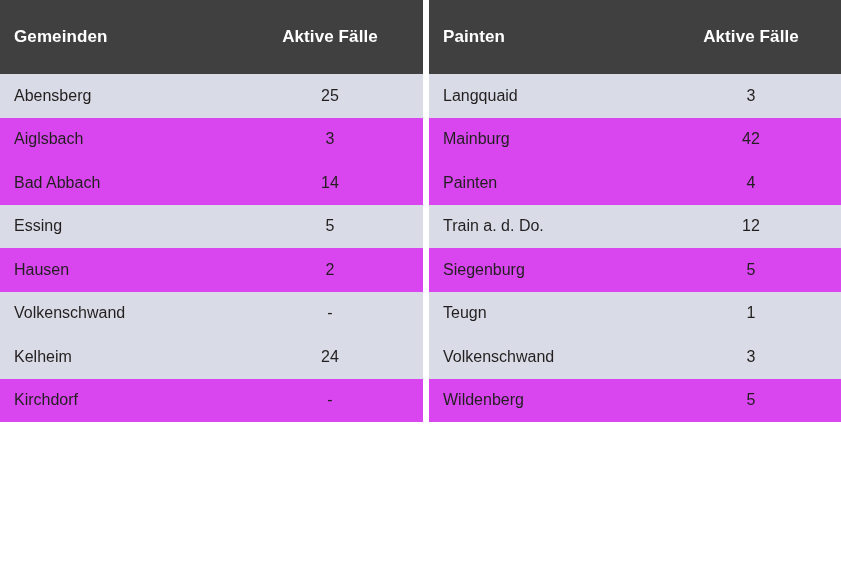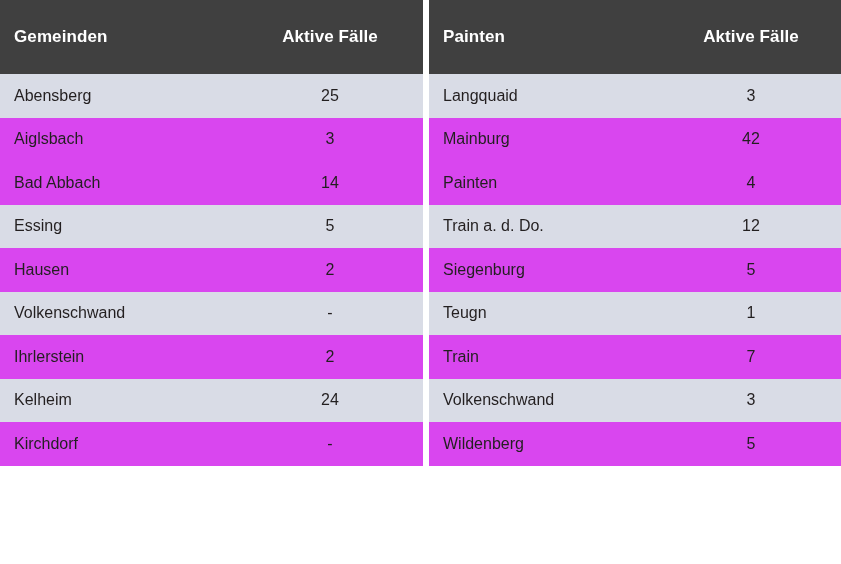--- a/index.html
+++ b/index.html
@@ -129,27 +129,20 @@
           <td class="name">Siegenburg</td>
           <td class="val">5</td>
         </tr>
         <tr class="odd">
           <td class="name">Volkenschwand</td>
           <td class="val">-</td>
           <td class="gap"></td>
           <td class="name">Teugn</td>
           <td class="val">1</td>
         </tr>
-        <tr class="even">
-          <td class="name">Ihrlerstein</td>
-          <td class="val">2</td>
-          <td class="gap"></td>
-          <td class="name">Train</td>
-          <td class="val">7</td>
-        </tr>
         <tr class="odd">
           <td class="name">Kelheim</td>
           <td class="val">24</td>
           <td class="gap"></td>
           <td class="name">Volkenschwand</td>
           <td class="val">3</td>
         </tr>
         <tr class="even">
           <td class="name">Kirchdorf</td>
           <td class="val">-</td>

